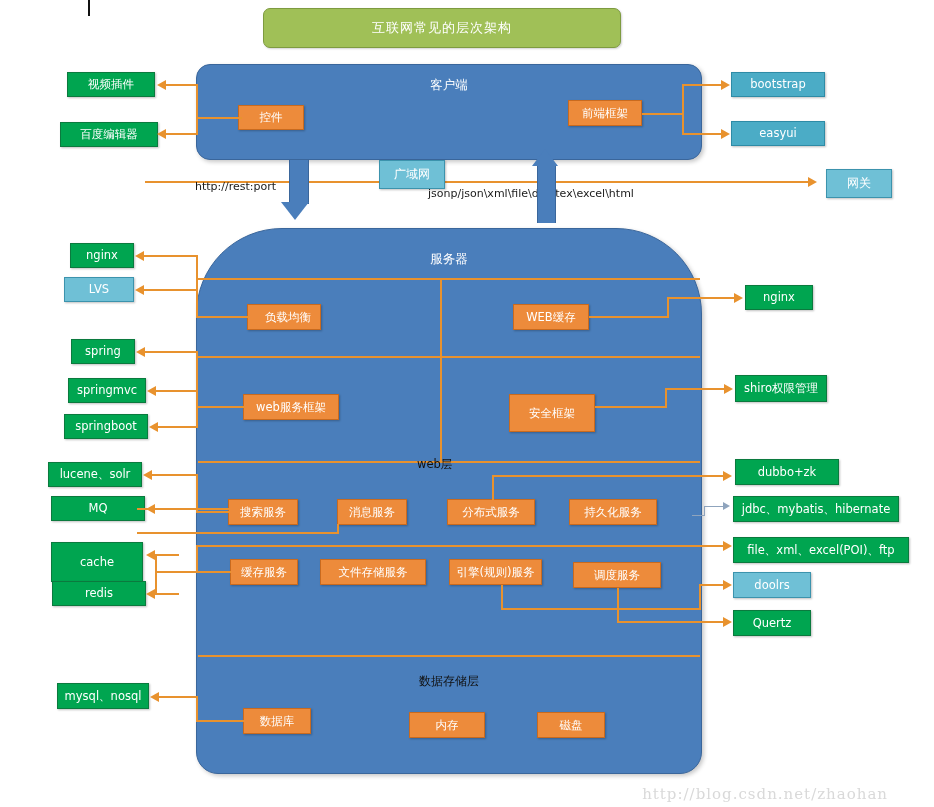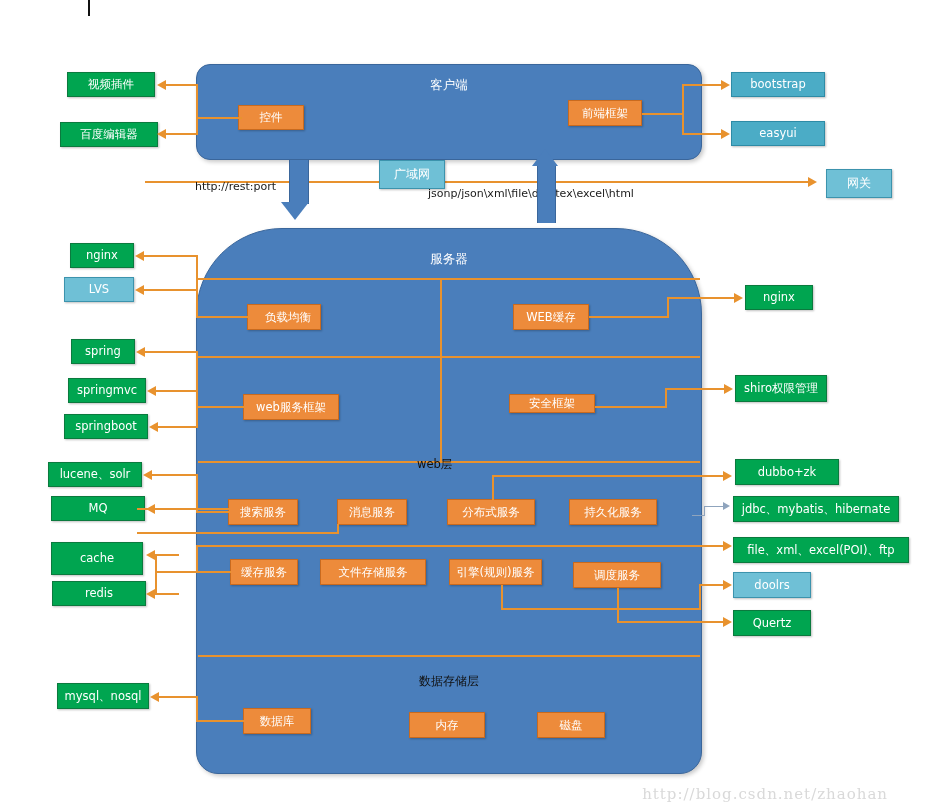--- a/index.html
+++ b/index.html
@@ -84,20 +84,23 @@
        font-family:"DejaVu Serif","Liberation Serif",serif;letter-spacing:1px;}
   .artifact{position:absolute;left:88px;top:0;width:2px;height:16px;background:#111;}
 </style>
 </head>
 <body>
 
 <div id="stage">
 
   <div class="artifact"></div>
 
+  <div class="abs title-box">
+    <span>互联网常见的层次架构</span>
+  </div>
 
   <div class="abs panel panel-client">
     <div class="panel-label" style="top:12px;">客户端</div>
   </div>
 
   <div class="abs chip chip-green" style="left:67px;top:72px;width:88px;height:25px;">
     <span>视频插件</span>
   </div>
   <div class="abs chip chip-green" style="left:60px;top:122px;width:98px;height:25px;">
     <span>百度编辑器</span>
@@ -191,21 +194,21 @@
   <div class="arrow-l" style="left:135px;top:285px;"></div>
 
   <div class="ln lnh" style="left:589px;top:316px;width:80px;"></div>
   <div class="ln lnv" style="left:667px;top:297px;height:21px;"></div>
   <div class="ln lnh" style="left:667px;top:297px;width:68px;"></div>
   <div class="arrow-r" style="left:734px;top:293px;"></div>
 
   <div class="abs chip chip-orange" style="left:243px;top:394px;width:96px;height:26px;">
     <span>web服务框架</span>
   </div>
-  <div class="abs chip chip-orange" style="left:509px;top:394px;width:86px;height:19px;">
+  <div class="abs chip chip-orange" style="left:509px;top:394px;width:86px;height:38px;">
     <span>安全框架</span>
   </div>
 
   <div class="abs chip chip-green" style="left:71px;top:339px;width:64px;height:25px;">
     <span>spring</span>
   </div>
   <div class="abs chip chip-green" style="left:68px;top:378px;width:78px;height:25px;">
     <span>springmvc</span>
   </div>
   <div class="abs chip chip-green" style="left:64px;top:414px;width:84px;height:25px;">
@@ -253,21 +256,21 @@
   <div class="abs chip chip-orange" style="left:573px;top:562px;width:88px;height:26px;">
     <span>调度服务</span>
   </div>
 
   <div class="abs chip chip-green" style="left:48px;top:462px;width:94px;height:25px;">
     <span>lucene、solr</span>
   </div>
   <div class="abs chip chip-green" style="left:51px;top:496px;width:94px;height:25px;">
     <span>MQ</span>
   </div>
-  <div class="abs chip chip-green" style="left:51px;top:542px;width:92px;height:33px;">
+  <div class="abs chip chip-green" style="left:51px;top:542px;width:92px;height:40px;">
     <span>cache</span>
   </div>
   <div class="abs chip chip-green" style="left:52px;top:581px;width:94px;height:25px;">
     <span>redis</span>
   </div>
 
   <div class="abs chip chip-green" style="left:735px;top:459px;width:104px;height:26px;">
     <span>dubbo+zk</span>
   </div>
   <div class="abs chip chip-green" style="left:733px;top:496px;width:166px;height:26px;">

